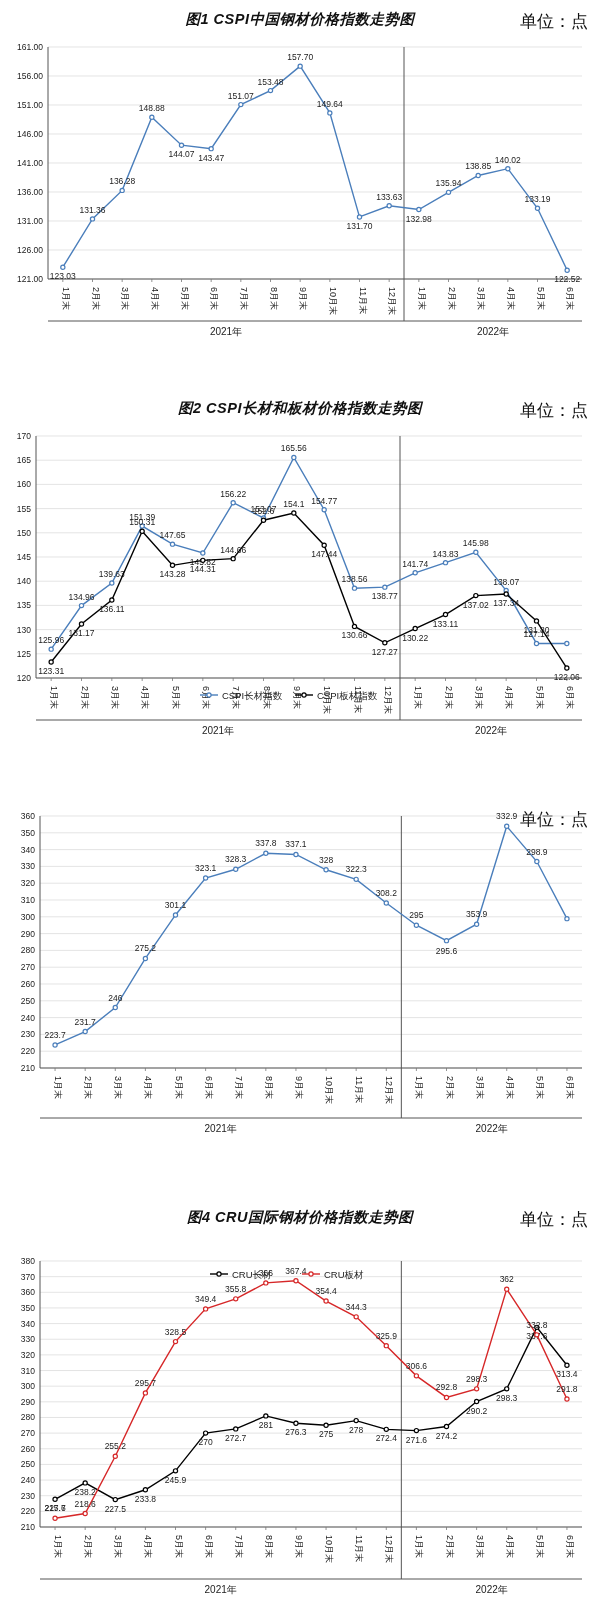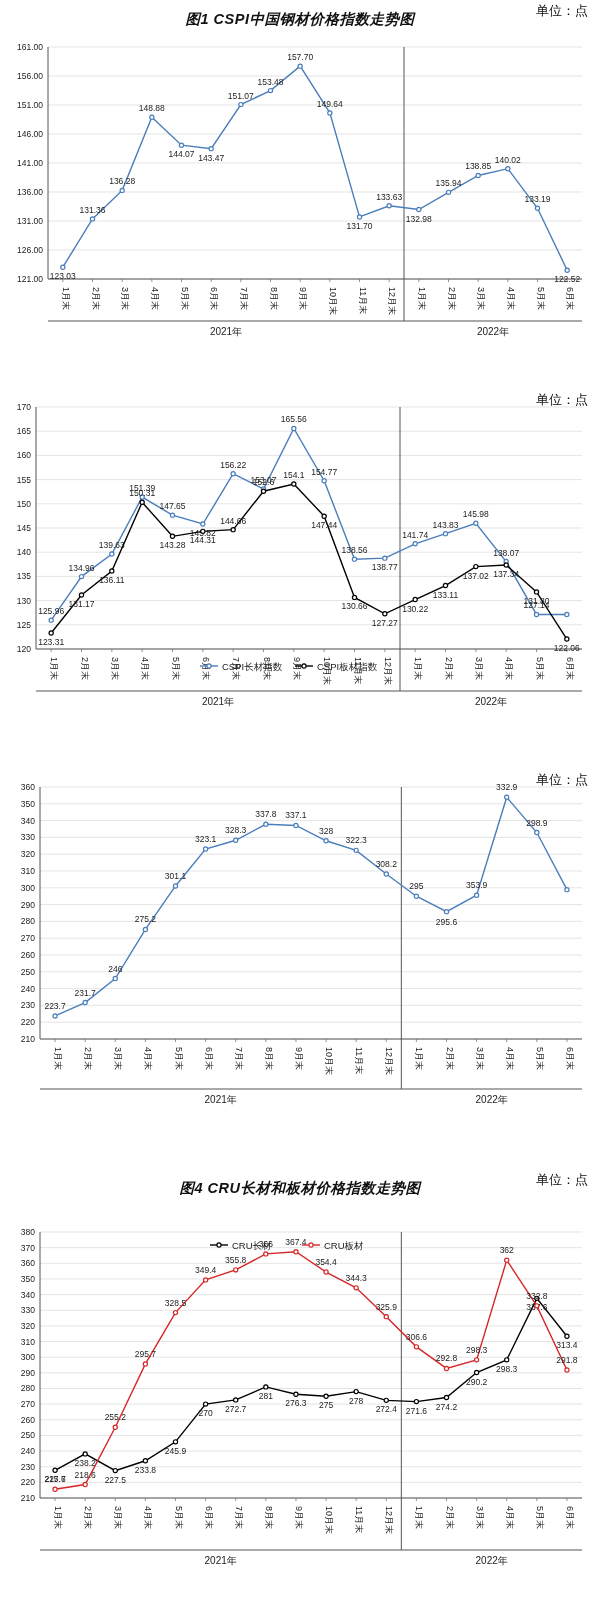--- a/index.html
+++ b/index.html
@@ -15,22 +15,22 @@
     text-align:center;
     font-size:14.5px;
     font-weight:bold;
     letter-spacing:0.5px;
     padding-top:10px;
     font-style:italic;
   }
   .fig-unit{
     position:absolute;
     right:12px;
-    top:2px;
-    font-size:13px;
+    top:10px;
+    font-size:17px;
   }
   .plot{position:relative;}
   svg{display:block;}
   .axis-text{font-size:8.5px;fill:#222;font-family:"Liberation Sans",sans-serif;}
   .val-text{font-size:8.5px;fill:#222;font-family:"Liberation Sans",sans-serif;}
   .xlab{font-size:9px;fill:#222;font-family:"Liberation Sans",sans-serif;}
   .yearlab{font-size:10px;fill:#222;font-family:"Liberation Sans",sans-serif;}
   .legend-text{font-size:9.5px;fill:#222;font-family:"Liberation Sans",sans-serif;}
   .gridline{stroke:#d9d9d9;stroke-width:0.7;}
   .axisline{stroke:#555;stroke-width:1;}
@@ -140,20 +140,21 @@
           <text x="448.5" y="157.348" class="val-text" text-anchor="middle">135.94</text>
           <text x="478.1666666666667" y="140.47000000000003" class="val-text" text-anchor="middle">138.85</text>
           <text x="507.8333333333333" y="133.68399999999994" class="val-text" text-anchor="middle">140.02</text>
           <text x="537.5" y="173.298" class="val-text" text-anchor="middle">133.19</text>
           <text x="567.1666666666666" y="253.18400000000003" class="val-text" text-anchor="middle">122.52</text>
         </svg>
     </div>
   </div>
 
   <div class="figure">
+    <div class="fig-title">图2  CSPI长材和板材价格指数走势图</div>
     <div class="fig-unit">单位：点</div>
     <div class="plot">
       <svg id="svg1" width="600" height="380" viewBox="0 0 600 380">
           <line x1="36" y1="260" x2="582" y2="260" class="gridline"></line>
           <text x="31" y="263" text-anchor="end" class="axis-text">120</text>
           <line x1="36" y1="235.8" x2="582" y2="235.8" class="gridline"></line>
           <text x="31" y="238.8" text-anchor="end" class="axis-text">125</text>
           <line x1="36" y1="211.6" x2="582" y2="211.6" class="gridline"></line>
           <text x="31" y="214.6" text-anchor="end" class="axis-text">130</text>
           <line x1="36" y1="187.4" x2="582" y2="187.4" class="gridline"></line>
@@ -411,21 +412,21 @@
           <text x="446.5" y="155.656" class="val-text" text-anchor="middle">295.6</text>
           <text x="476.6111111111111" y="119.19199999999998" class="val-text" text-anchor="middle">353.9</text>
           <text x="506.72222222222223" y="21.24800000000002" class="val-text" text-anchor="middle">332.9</text>
           <text x="536.8333333333333" y="56.52800000000002" class="val-text" text-anchor="middle">298.9</text>
           <text x="566.9444444444445" y="113.64800000000002" class="val-text" text-anchor="middle"></text>
         </svg>
     </div>
   </div>
 
   <div class="figure">
-    <div class="fig-title">图4  CRU长材和板材价格指数走势图</div>
+    <div class="fig-title">图4  CRU国际钢材价格指数走势图</div>
     <div class="fig-unit">单位：点</div>
     <div class="plot">
       <svg id="svg3" width="600" height="430" viewBox="0 0 600 430">
           <line x1="40" y1="300" x2="582" y2="300" class="gridline"></line>
           <text x="35" y="303" text-anchor="end" class="axis-text">210</text>
           <line x1="40" y1="284.3529411764706" x2="582" y2="284.3529411764706" class="gridline"></line>
           <text x="35" y="287.3529411764706" text-anchor="end" class="axis-text">220</text>
           <line x1="40" y1="268.70588235294116" x2="582" y2="268.70588235294116" class="gridline"></line>
           <text x="35" y="271.70588235294116" text-anchor="end" class="axis-text">230</text>
           <line x1="40" y1="253.05882352941177" x2="582" y2="253.05882352941177" class="gridline"></line>

